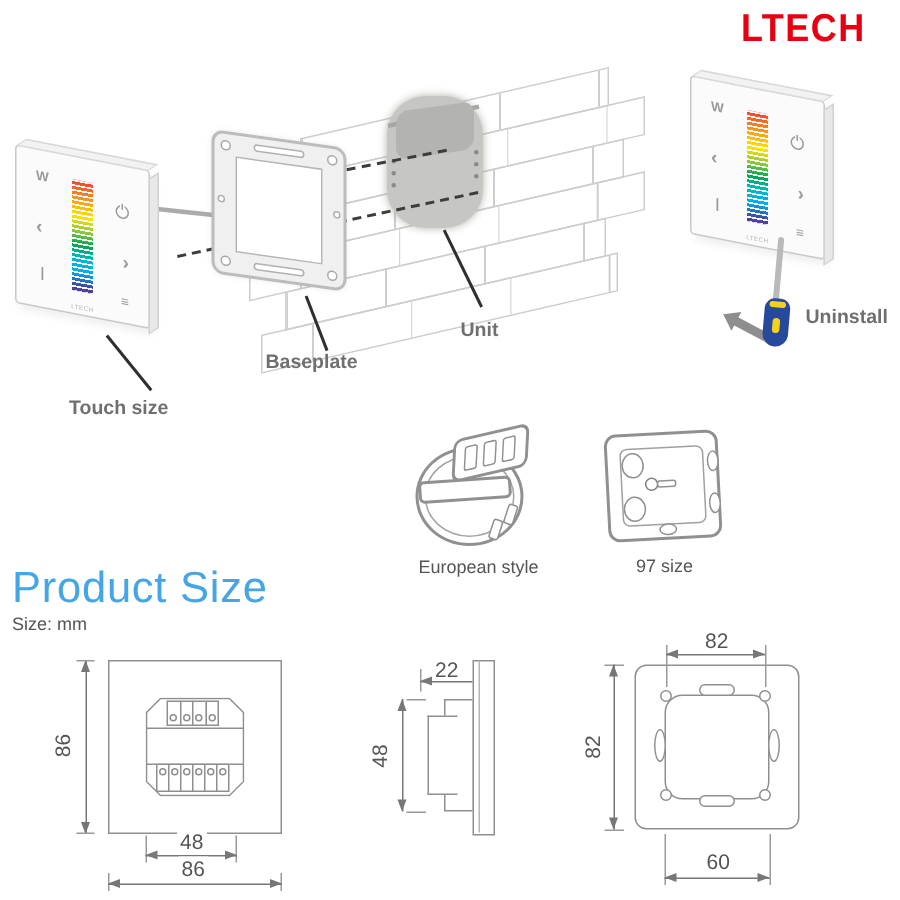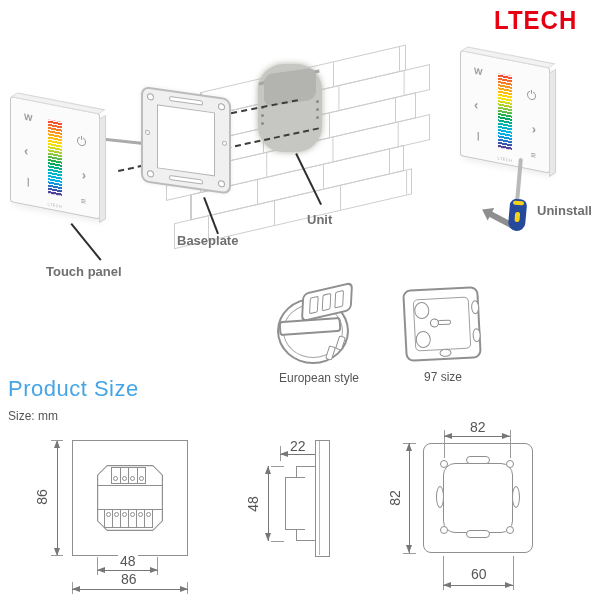--- a/index.html
+++ b/index.html
@@ -125,21 +125,21 @@
   .b86-hole  { position:absolute; border:1px solid #909090; border-radius:50%; background:#fff; }
   .b86-screw { position:absolute; left:24px; top:28px; width:9px; height:9px; border:1px solid #808080;
                border-radius:50%; background:#fff; }
   .b86-shaft { position:absolute; left:32px; top:30px; width:13px; height:5px; border:1px solid #909090;
                border-radius:2px; background:#fff; }
   .tb-lbl { position:absolute; font-size:12px; color:#555; text-align:center; }
   .tb-lbl-euro { left:277px; top:371px; width:84px;text-align:center; }
   .tb-lbl-86   { left:398px; top:370px; width:90px; }
 
   
-  .ps-title { position:absolute; left:8px; top:376px; font-size:22px; color:#45a5e5; letter-spacing:.5px; }
+  .ps-title { position:absolute; left:8px; top:376px; font-size:29px; color:#45a5e5; letter-spacing:.5px; }
   .ps-unit  { position:absolute; left:8px; top:409px; font-size:12px; color:#555; }
   .sq1 { position:absolute; left:72px; top:440px; width:116px; height:116px; border:1.5px solid #8f8f8f; background:#fff; }
   .oct { position:absolute; left:97px; top:465px; width:66px; height:66px; }
   .oct-outer { position:absolute; inset:0; background:#8f8f8f;
     clip-path:polygon(10px 0,calc(100% - 10px) 0,100% 10px,100% calc(100% - 10px),calc(100% - 10px) 100%,10px 100%,0 calc(100% - 10px),0 10px); }
   .oct-inner { position:absolute; inset:1.2px; background:#fff;
     clip-path:polygon(9px 0,calc(100% - 9px) 0,100% 9px,100% calc(100% - 9px),calc(100% - 9px) 100%,9px 100%,0 calc(100% - 9px),0 9px); }
   .oct-line { position:absolute; left:98px; width:64px; height:1px; background:#8f8f8f; }
   .tblock { position:absolute; display:flex; }
   .tcell { width:9.5px; height:17px; border:1px solid #8f8f8f; margin-right:-1px; background:#fff; }
@@ -252,21 +252,21 @@
     </div>
   </div>
 
   <div class="sd-shaft"></div>
   <div class="sd-handle"></div>
   <div class="sd-arrow"></div>
 
   <div class="lline l-touch"></div>
   <div class="lline l-plate"></div>
   <div class="lline l-base"></div>
-  <div class="lbl lbl-touch">Touch panel</div>
+  <div class="lbl lbl-touch">Touch size</div>
   <div class="lbl lbl-plate">Baseplate</div>
   <div class="lbl lbl-base">Unit</div>
   <div class="lbl lbl-unin">Uninstall</div>
 
   <div class="euro">
     <div class="eu-ring"></div>
     <div class="eu-ring2"></div>
     <div class="eu-top">
       <div class="eu-slot"></div>
       <div class="eu-slot"></div>

